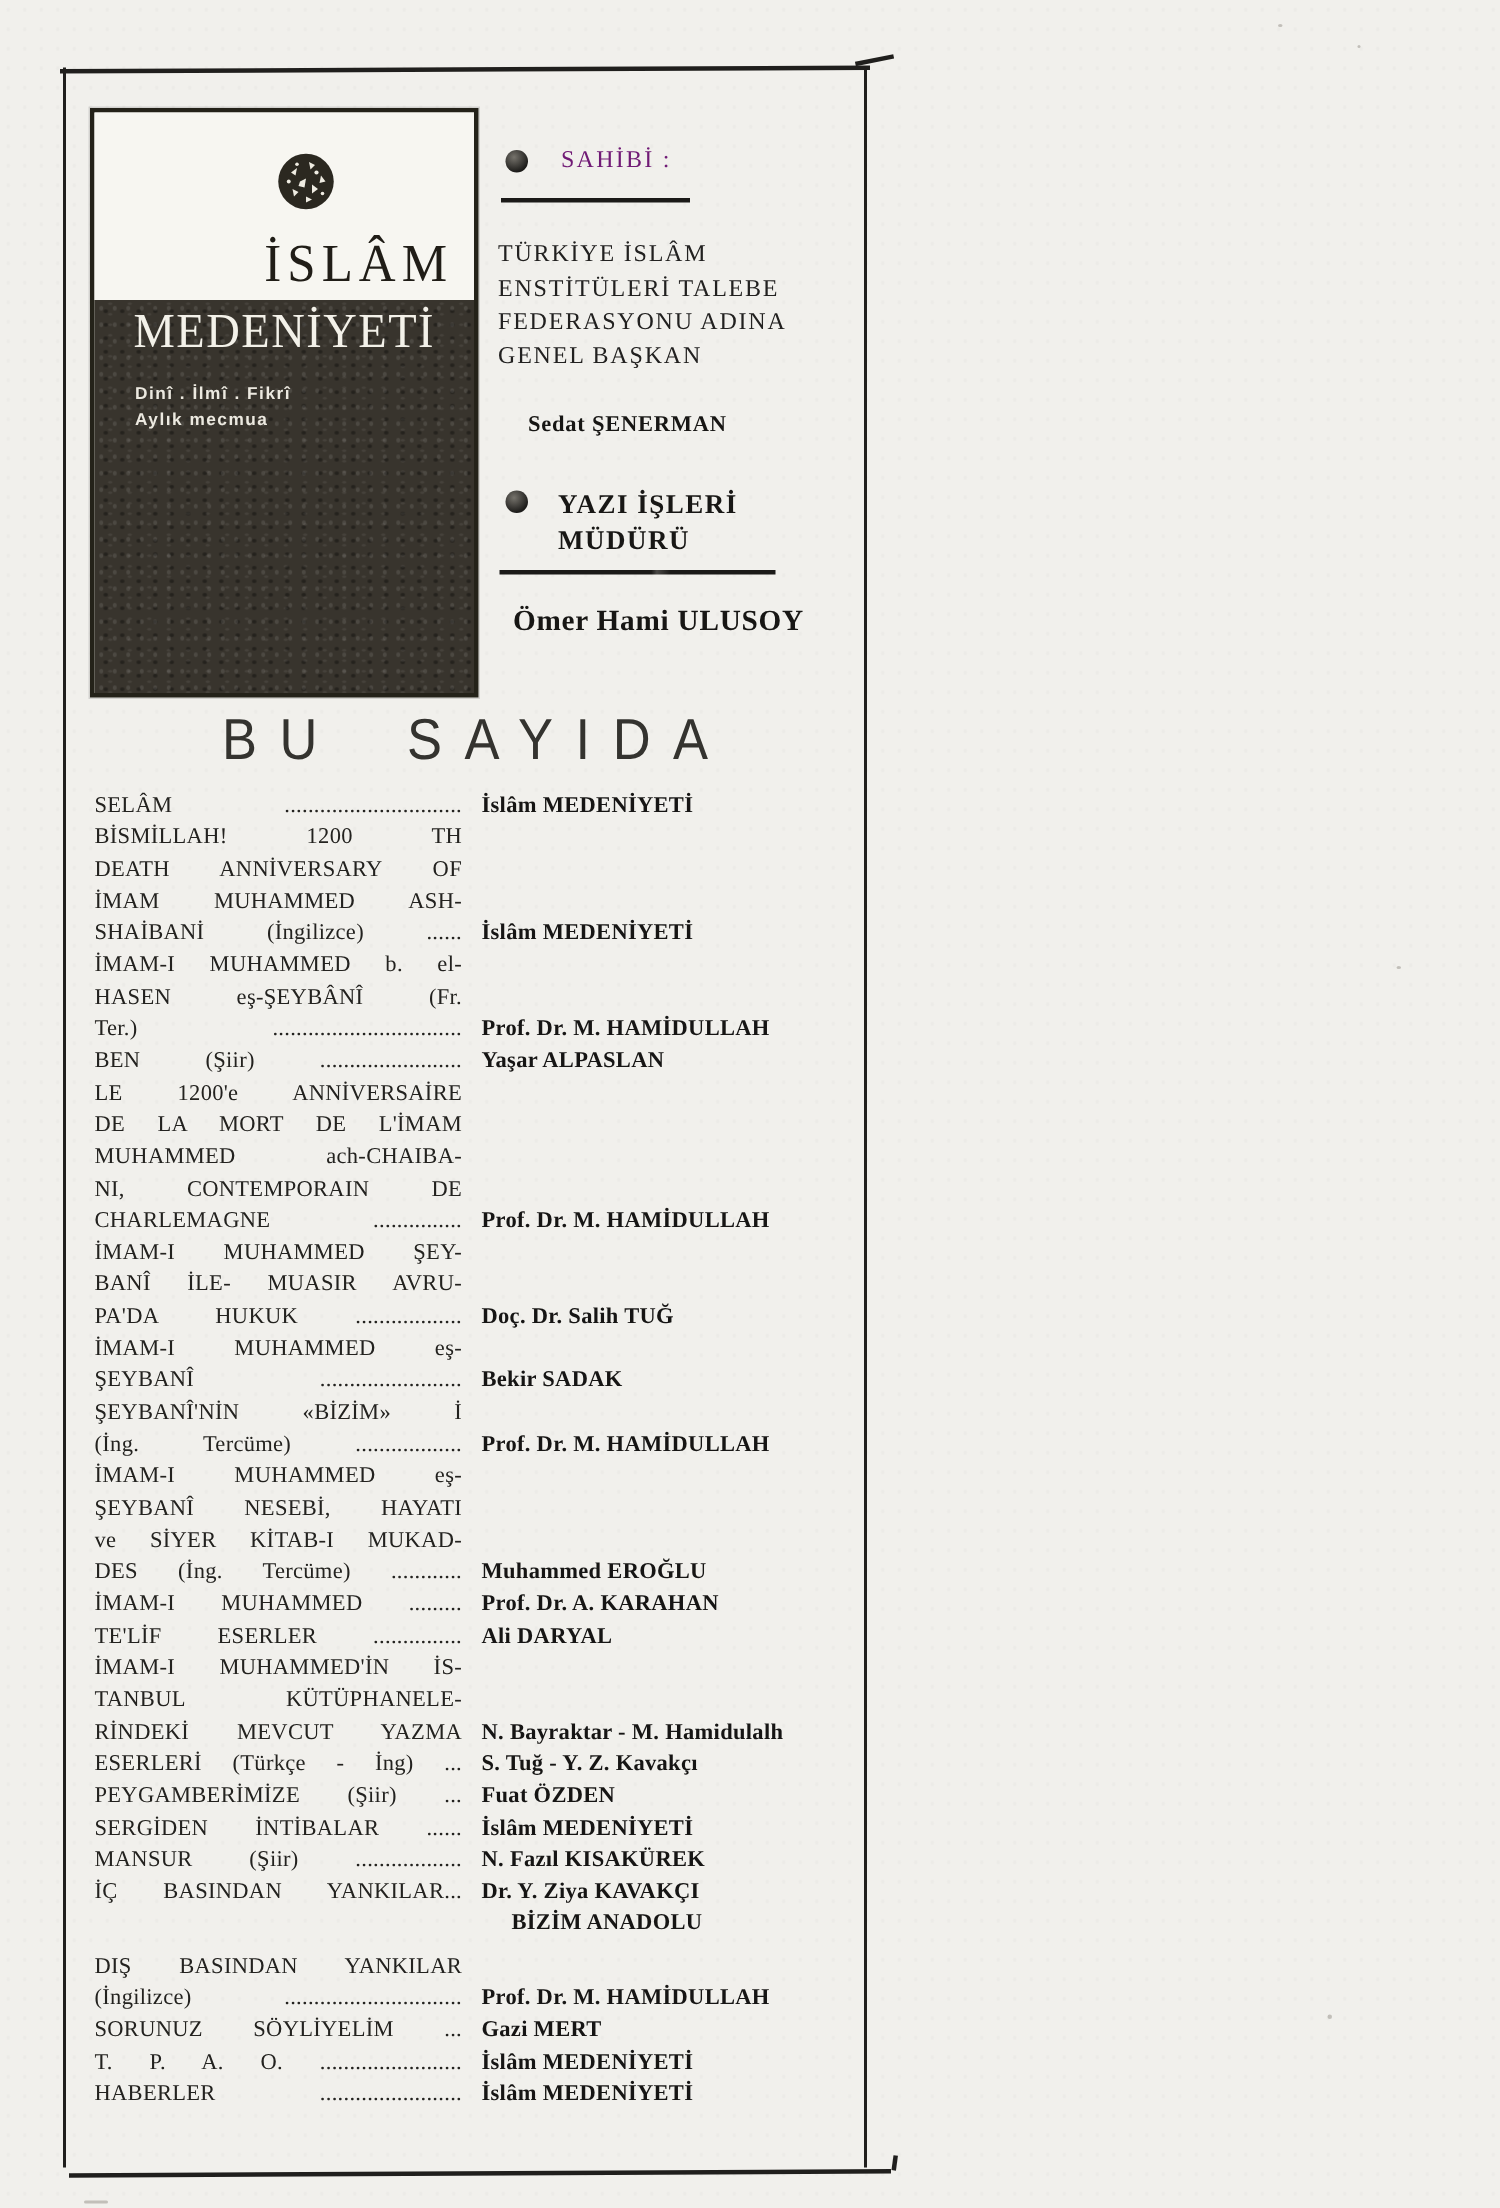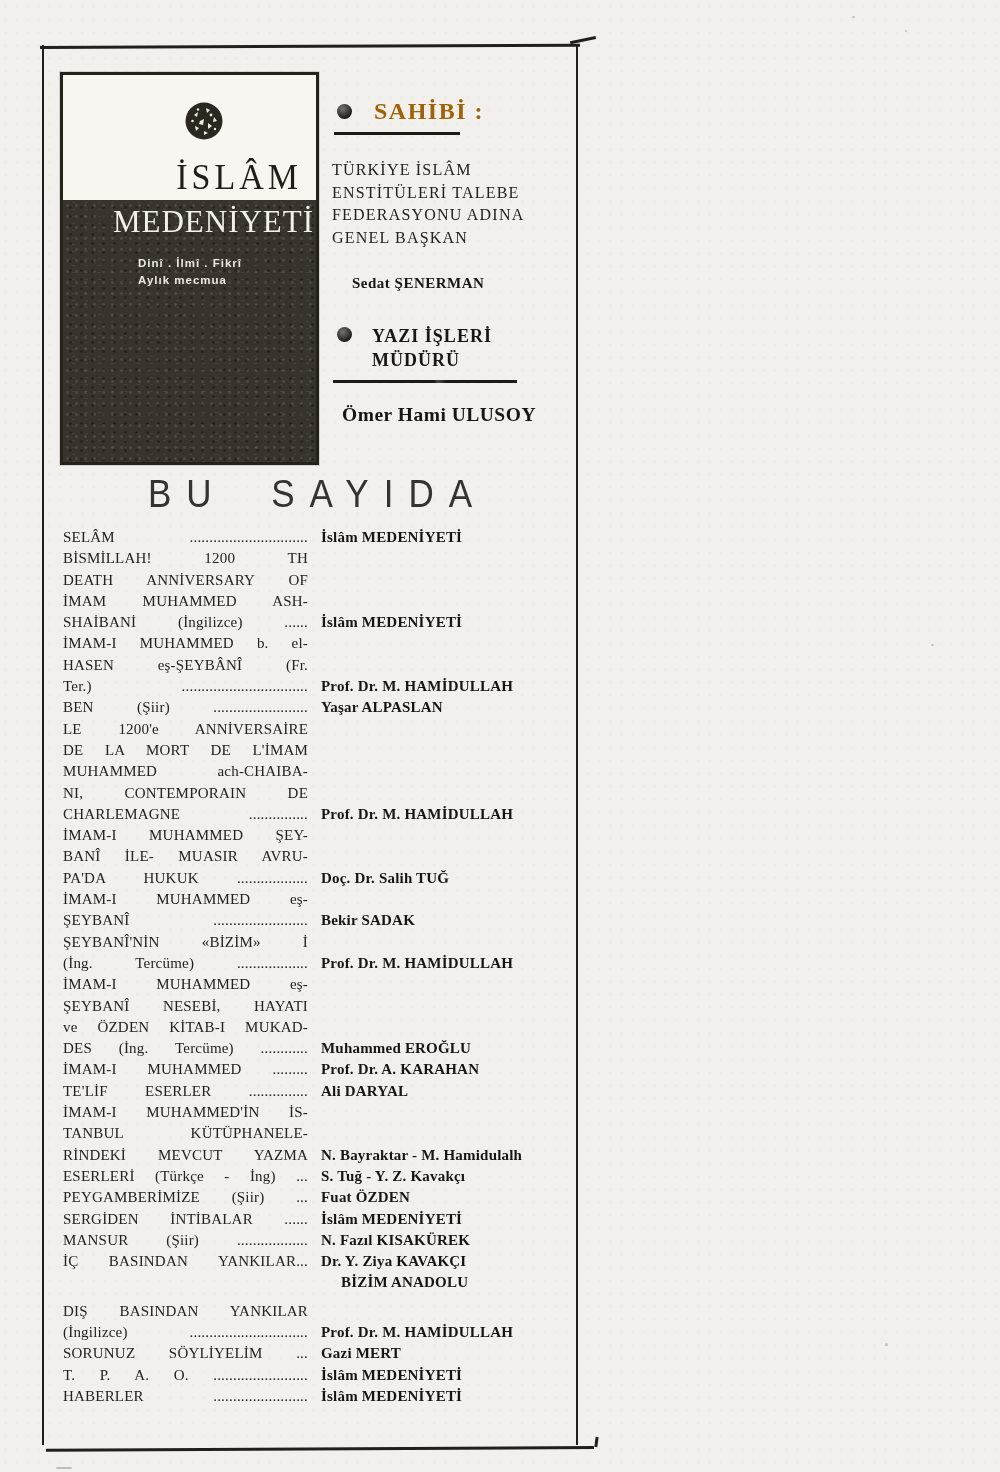--- a/index.html
+++ b/index.html
@@ -70,21 +70,20 @@
   }
   .cover-dark{
     position:relative;width:100%;height:calc(100% - 125px);
     background:
       radial-gradient(rgba(255,255,255,.10) 1px, transparent 1.6px),
       radial-gradient(rgba(255,255,255,.07) 1px, transparent 1.8px),
       radial-gradient(rgba(0,0,0,.35) 1px, transparent 2px),
       var(--cover-dark);
     background-size:9px 11px, 13px 7px, 11px 9px;
     background-position:0 0, 4px 6px, 2px 3px;
-    padding-left:48px;
   }
   .cover-title-bottom{
     padding-top:3px;text-align:center;
     font-family:"Liberation Serif", serif;
     font-size:31px;letter-spacing:1px;color:#f3f1e9;
     transform:scaleY(1.05);
   }
   .cover-subtitle{
     margin-top:16px;text-align:left;transform:translateX(27px);
     font-family:"Liberation Sans", sans-serif;
@@ -93,21 +92,21 @@
   }
 
   
   .bullet{
     display:inline-block;width:15px;height:15px;border-radius:50%;
     background:radial-gradient(circle at 38% 32%, #76736c, #1c1b19 72%);
     vertical-align:middle;
   }
   .m-owner-head{position:absolute;left:337px;top:98px;display:flex;align-items:center;gap:22px;}
   .m-owner-head .head-text{
-    font-size:24px;font-weight:700;letter-spacing:1.5px;color:#a16207;
+    font-size:16px;font-weight:400;letter-spacing:1.5px;color:#701a75;
   }
   .rule-owner{position:absolute;left:334px;top:132px;width:126px;height:2.5px;background:#1b1a18;}
   .m-owner-lines{
     position:absolute;left:332px;top:159px;width:240px;
     font-size:16px;line-height:22.5px;letter-spacing:1.2px;color:#222120;
   }
   .m-owner-name{
     position:absolute;left:352px;top:275px;
     font-size:15px;font-weight:700;letter-spacing:0.5px;color:#171614;
   }
@@ -318,21 +317,21 @@
     </div>
     <div class="toc-row">
       <span class="toc-left">İMAM-I MUHAMMED eş-</span>
       <span class="toc-right"></span>
     </div>
     <div class="toc-row">
       <span class="toc-left">ŞEYBANÎ NESEBİ, HAYATI</span>
       <span class="toc-right"></span>
     </div>
     <div class="toc-row">
-      <span class="toc-left">ve ÖZDEN KİTAB-I MUKAD-</span>
+      <span class="toc-left">ve SİYER KİTAB-I MUKAD-</span>
       <span class="toc-right"></span>
     </div>
     <div class="toc-row">
       <span class="toc-left">DES (İng. Tercüme) ............</span>
       <span class="toc-right">Muhammed EROĞLU</span>
     </div>
     <div class="toc-row">
       <span class="toc-left">İMAM-I MUHAMMED .........</span>
       <span class="toc-right">Prof. Dr. A. KARAHAN</span>
     </div>

